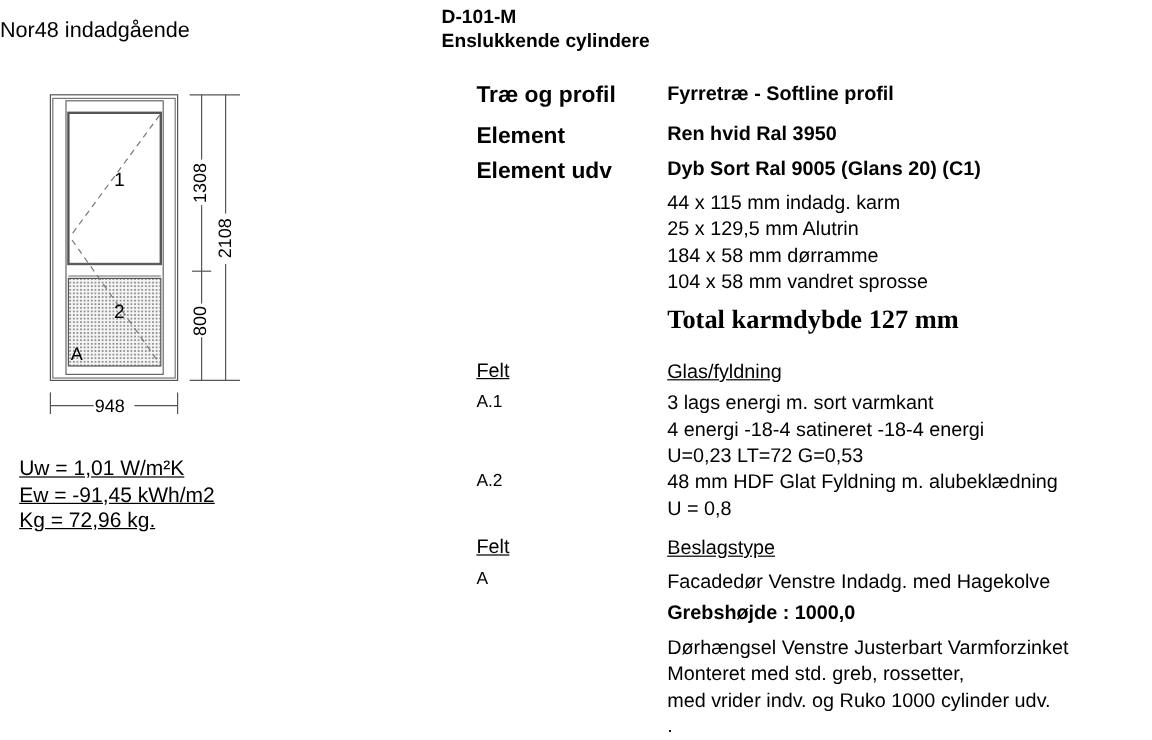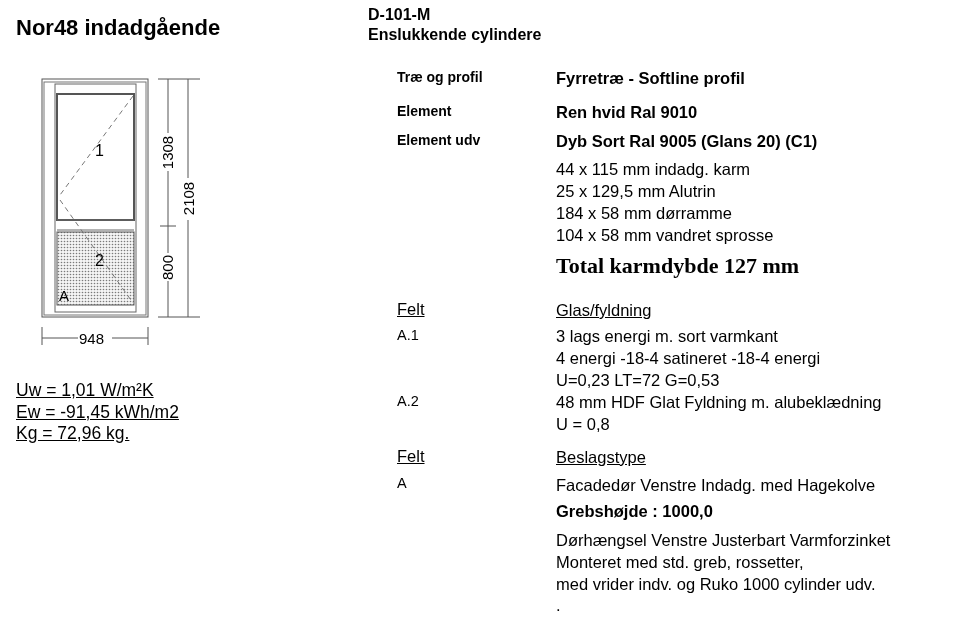--- a/index.html
+++ b/index.html
@@ -1,23 +1,23 @@
 <!DOCTYPE html>
 <html><head>
   <meta charset="utf-8">
   <style>
     html, body { margin: 0; padding: 0; background: #ffffff; }
     body {
       width: 960px; height: 617px; position: relative; overflow: hidden;
       font-family: "Liberation Sans", sans-serif; color: #000;
     }
     .abs { position: absolute; white-space: nowrap; }
-    .title { left: 16px; top: 15px; font-size: 22px; font-weight: bold; }
+    .title { left: 0; top: 15px; font-size: 18px; font-weight: normal; }
     .code { left: 368px; top: 5px; font-size: 16px; font-weight: bold; line-height: 20px; }
-    .spec-label { left: 397px; font-size: 14px; font-weight: bold; }
+    .spec-label { left: 397px; font-size: 19px; font-weight: bold; }
     .spec-val { left: 556px; font-size: 16.5px; font-weight: bold; }
     .plain { left: 556px; font-size: 16.5px; line-height: 22px; }
     .total { left: 556px; top: 253px; font-size: 22px; font-weight: bold; font-family: Liberation Serif, serif; }
     .u { text-decoration: underline; }
     .small { font-size: 14.5px; }
     .stats { left: 16px; top: 380px; font-size: 17.5px; line-height: 21.5px; }
     .stats div { text-decoration: underline; }
     svg { position: absolute; left: 0; top: 0; }
   </style>
 </head>
@@ -76,21 +76,21 @@
 
 <div class="abs stats">
   <div>Uw = 1,01 W/m²K</div>
   <div>Ew = -91,45 kWh/m2</div>
   <div>Kg = 72,96 kg.</div>
 </div>
 
 <div class="abs spec-label" style="top:69px;">Træ og profil</div>
 <div class="abs spec-val" style="top:69px;">Fyrretræ - Softline profil</div>
 <div class="abs spec-label" style="top:103px;">Element</div>
-<div class="abs spec-val" style="top:103px;">Ren hvid Ral 9010</div>
+<div class="abs spec-val" style="top:103px;">Ren hvid Ral 3950</div>
 <div class="abs spec-label" style="top:132px;">Element udv</div>
 <div class="abs spec-val" style="top:132px;">Dyb Sort Ral 9005 (Glans 20) (C1)</div>
 
 <div class="abs plain" style="top:158px;">
   <div>44 x 115 mm indadg. karm</div>
   <div>25 x 129,5 mm Alutrin</div>
   <div>184 x 58 mm dørramme</div>
   <div>104 x 58 mm vandret sprosse</div>
 </div>
 <div class="abs total">Total karmdybde 127 mm</div>

